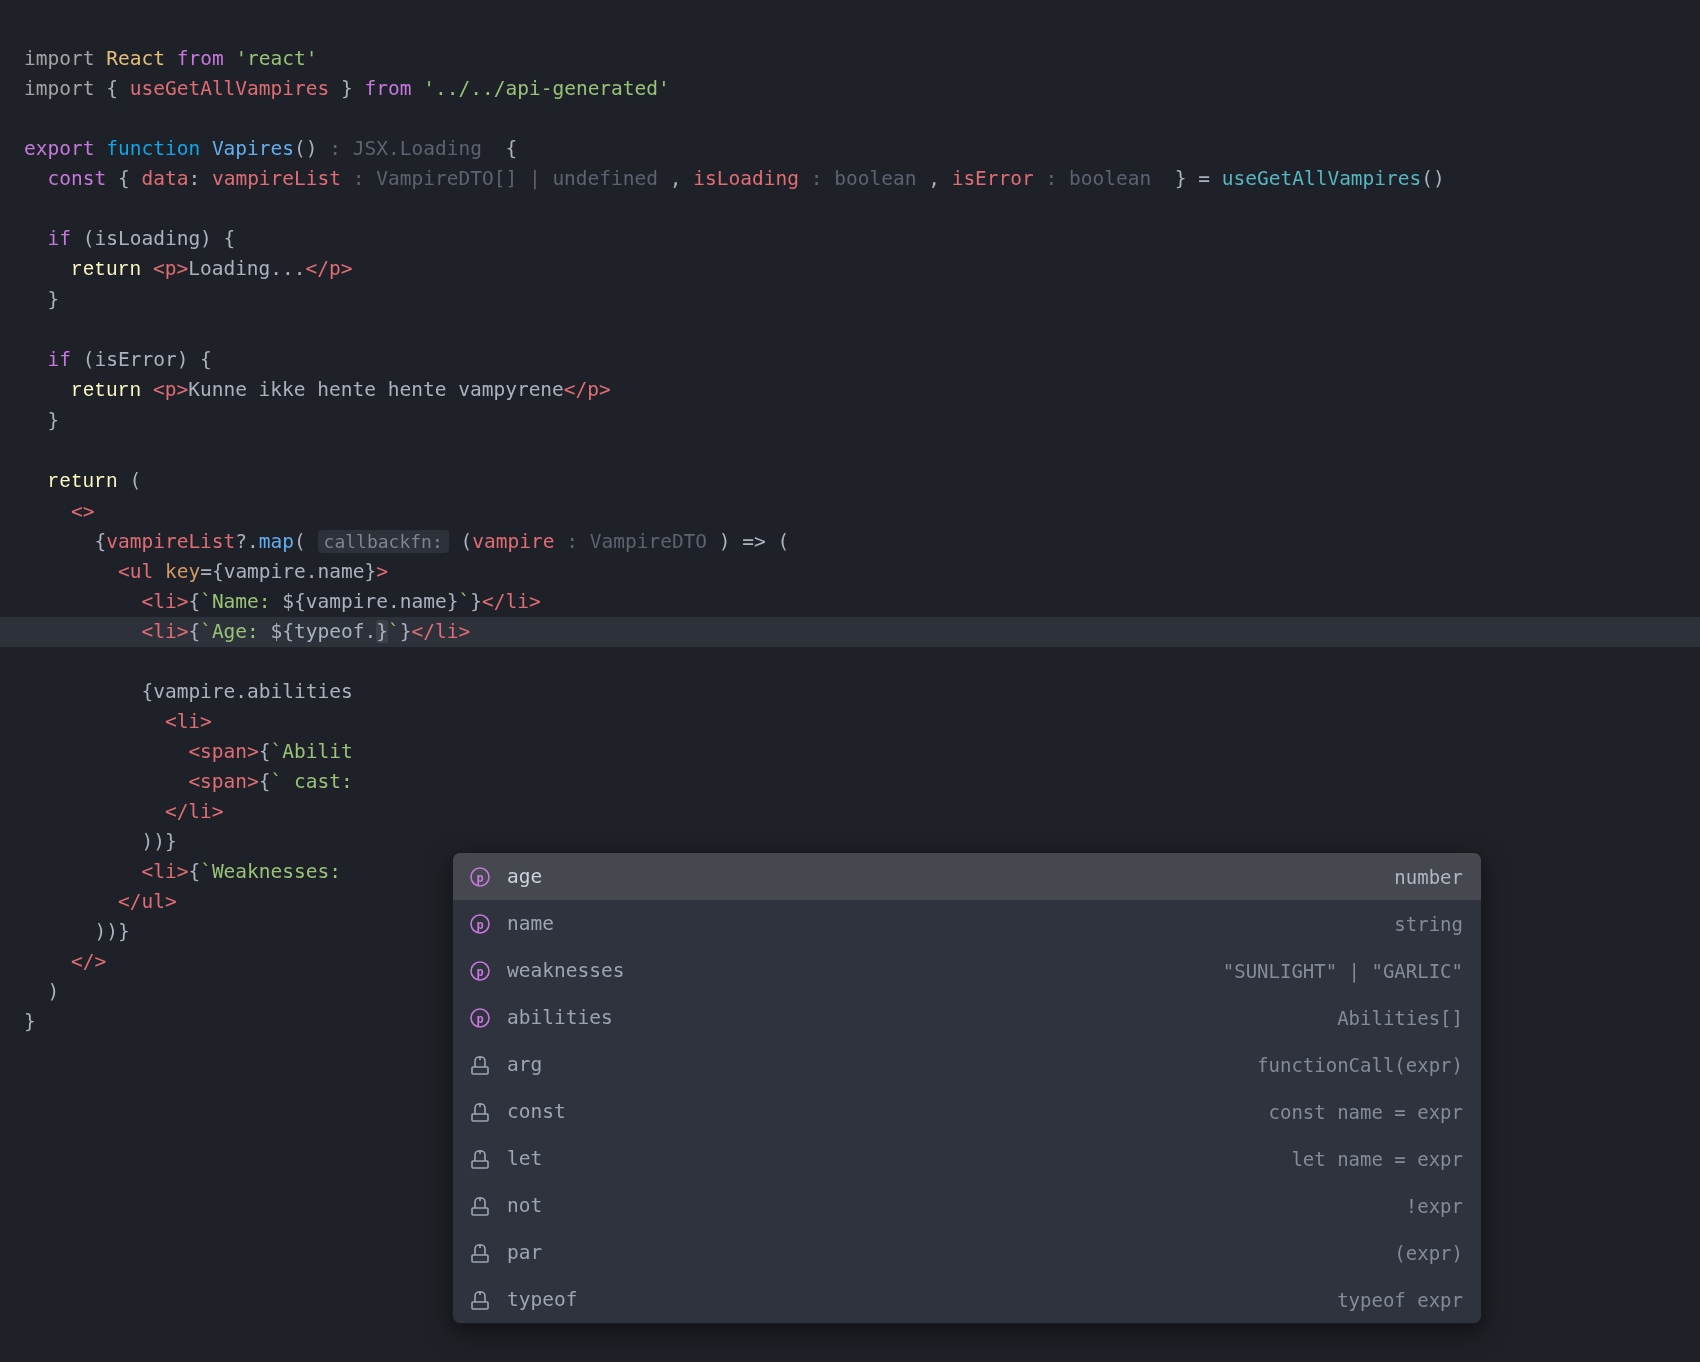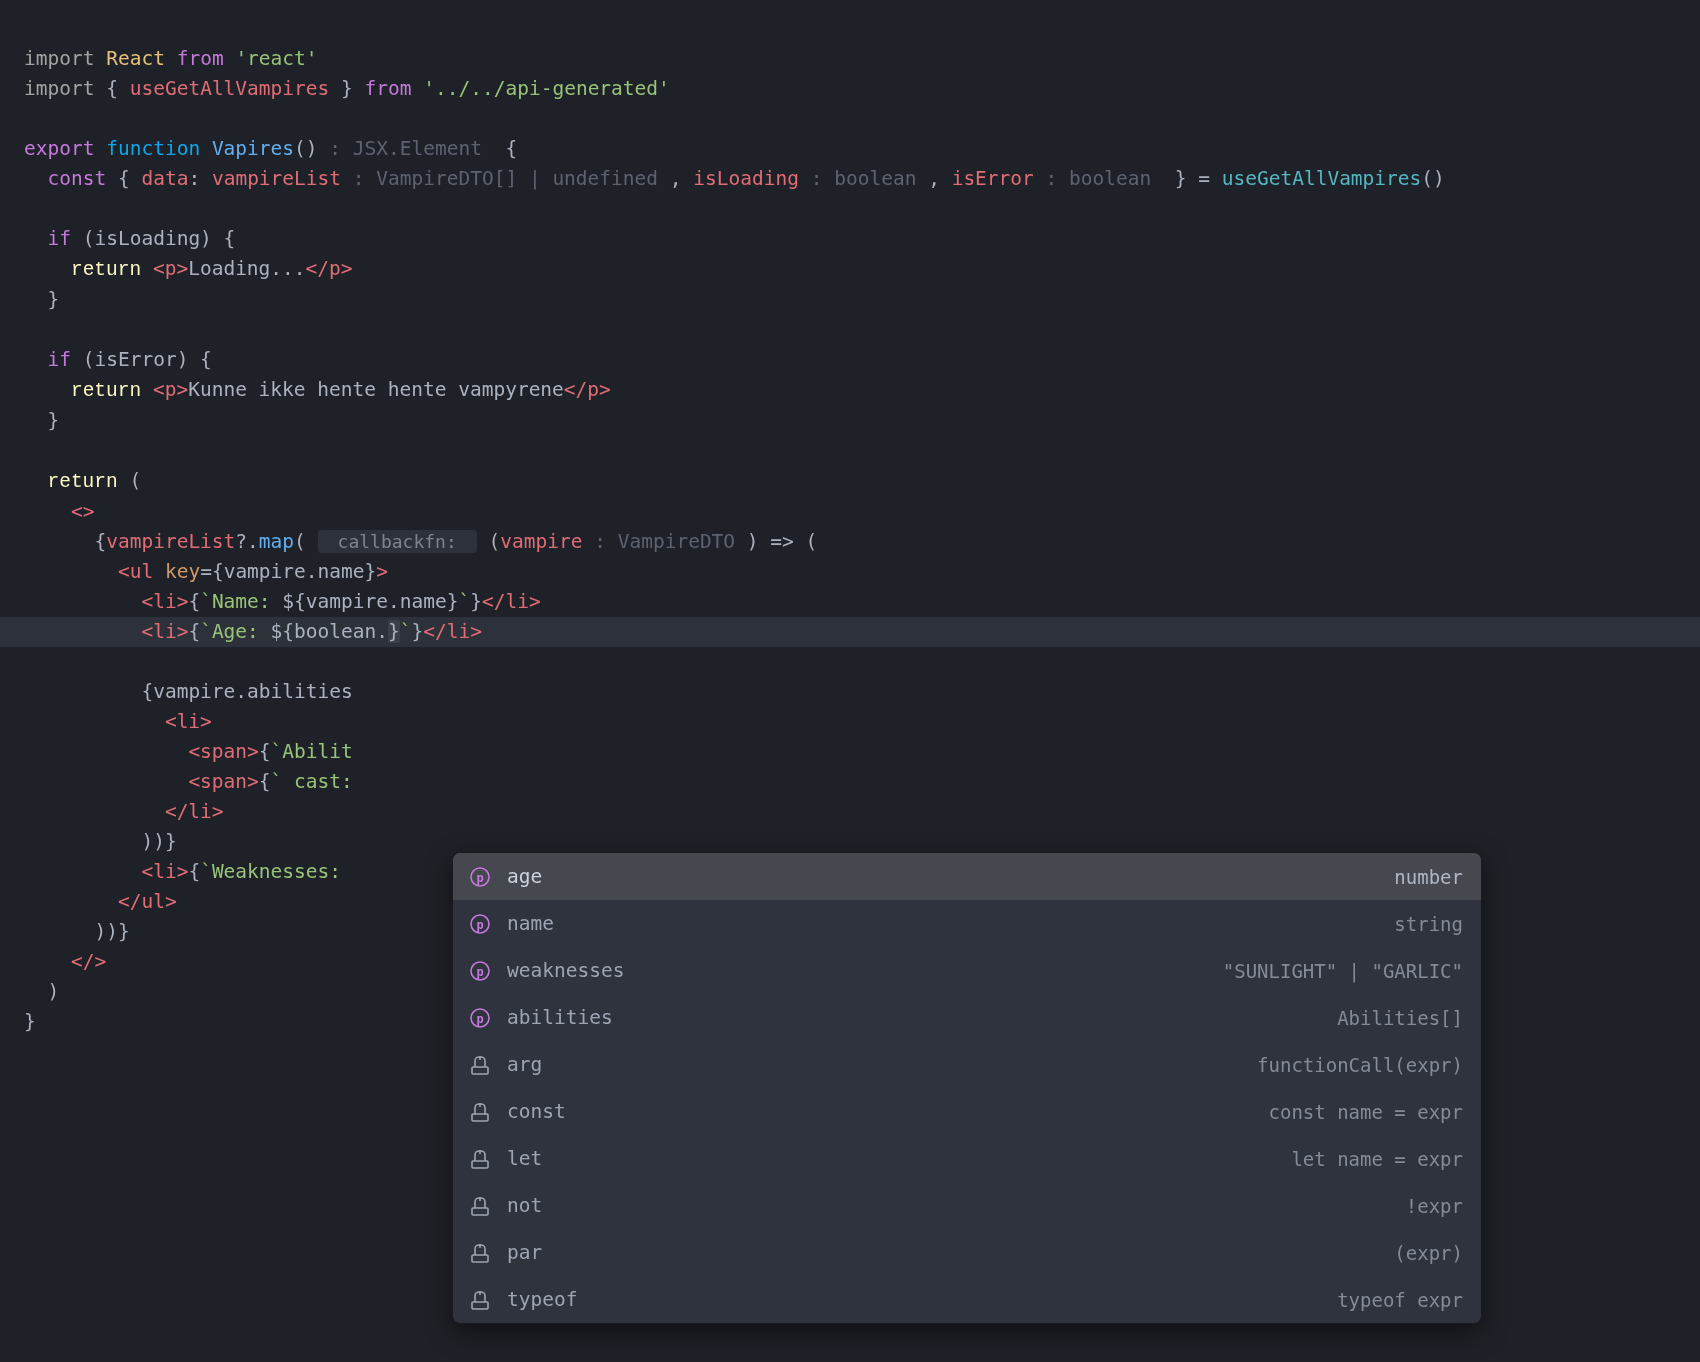--- a/index.html
+++ b/index.html
@@ -34,21 +34,21 @@
   .template-str { color: #98c379; }
   .jsx-tag { color: #e06c75; }
   .jsx-attr { color: #d19a66; }
   .prop { color: #e06c75; }
   .type-hint { color: #5c6370; }
   .punct { color: #abb2bf; }
   .plain { color: #abb2bf; margin-top: 14px; }
   .param-hint-box {
     background: #2c313a;
     color: #7f848e;
-    padding: 1px 20px;
+    padding: 1px 6px;
     border-radius: 4px;
     font-size: 18px;
   }
   .current-line {
     background: #2c313a;
     display: block;
     margin-left: -24px;
     padding-left: 24px;
     width: calc(100% + 24px);
   }
@@ -98,37 +98,37 @@
   .icon-prop svg text { fill: #c678dd; }
   .icon-tmpl svg { stroke: #9da5b4; fill: none; }
 </style>
 </head>
 <body>
 
 <div class="editor">
 <span><span class="kw-import">import</span> <span class="default-import">React</span> <span class="kw-from">from</span> <span class="string">'react'</span></span>
 <span><span class="kw-import">import</span> <span class="punct">{</span> <span class="identifier">useGetAllVampires</span> <span class="punct">}</span> <span class="kw-from">from</span> <span class="string">'../../api-generated'</span></span>
 <span> </span>
-<span><span class="kw-export">export</span> <span class="kw-function">function</span> <span class="fn-name">Vapires</span><span class="punct">()</span> <span class="type-hint">: JSX.Element</span>  <span class="punct">{</span></span>
+<span><span class="kw-export">export</span> <span class="kw-function">function</span> <span class="fn-name">Vapires</span><span class="punct">()</span> <span class="type-hint">: JSX.Loading</span>  <span class="punct">{</span></span>
 <span>  <span class="kw-const">const</span> <span class="punct">{</span> <span class="prop">data</span><span class="punct">:</span> <span class="identifier">vampireList</span> <span class="type-hint">: VampireDTO[] | undefined</span> <span class="punct">,</span> <span class="identifier">isLoading</span> <span class="type-hint">: boolean</span> <span class="punct">,</span> <span class="identifier">isError</span> <span class="type-hint">: boolean</span>  <span class="punct">}</span> <span class="punct">=</span> <span class="call-name">useGetAllVampires</span><span class="punct">()</span></span>
 <span> </span>
 <span>  <span class="kw-if">if</span> <span class="plain">(isLoading) {</span></span>
 <span>    <span class="kw-return">return</span> <span class="jsx-tag">&lt;p&gt;</span><span class="plain">Loading...</span><span class="jsx-tag">&lt;/p&gt;</span></span>
 <span>  <span class="punct">}</span></span>
 <span> </span>
 <span>  <span class="kw-if">if</span> <span class="plain">(isError) {</span></span>
 <span>    <span class="kw-return">return</span> <span class="jsx-tag">&lt;p&gt;</span><span class="plain">Kunne ikke hente hente vampyrene</span><span class="jsx-tag">&lt;/p&gt;</span></span>
 <span>  <span class="punct">}</span></span>
 <span> </span>
 <span>  <span class="kw-return">return</span> <span class="punct">(</span></span>
 <span>    <span class="jsx-tag">&lt;&gt;</span></span>
 <span>      <span class="punct">{</span><span class="identifier">vampireList</span><span class="punct">?.</span><span class="fn-name">map</span><span class="punct">(</span> <span class="param-hint-box">callbackfn:</span> <span class="punct">(</span><span class="identifier">vampire</span> <span class="type-hint">: VampireDTO</span> <span class="punct">)</span> <span class="punct">=&gt;</span> <span class="punct">(</span></span>
 <span>        <span class="jsx-tag">&lt;ul</span> <span class="jsx-attr">key</span><span class="punct">=</span><span class="punct">{</span><span class="plain">vampire.name</span><span class="punct">}</span><span class="jsx-tag">&gt;</span></span>
 <span>          <span class="jsx-tag">&lt;li&gt;</span><span class="punct">{</span><span class="template-str">`</span><span class="template-str">Name: </span><span class="punct">${</span><span class="plain">vampire.name</span><span class="punct">}</span><span class="template-str">`</span><span class="punct">}</span><span class="jsx-tag">&lt;/li&gt;</span></span>
-<span class="current-line">          <span class="jsx-tag">&lt;li&gt;</span><span class="punct">{</span><span class="template-str">`</span><span class="template-str">Age: </span><span class="punct">${</span><span class="plain">boolean.</span><span class="cursor-box">}</span><span class="template-str">`</span><span class="punct">}</span><span class="jsx-tag">&lt;/li&gt;</span></span>
+<span class="current-line">          <span class="jsx-tag">&lt;li&gt;</span><span class="punct">{</span><span class="template-str">`</span><span class="template-str">Age: </span><span class="punct">${</span><span class="plain">typeof.</span><span class="cursor-box">}</span><span class="template-str">`</span><span class="punct">}</span><span class="jsx-tag">&lt;/li&gt;</span></span>
 <span>          <span class="punct">{</span><span class="plain">vampire.abilities</span></span>
 <span>            <span class="jsx-tag">&lt;li&gt;</span></span>
 <span>              <span class="jsx-tag">&lt;span&gt;</span><span class="punct">{</span><span class="template-str">`</span><span class="template-str">Abilit</span></span>
 <span>              <span class="jsx-tag">&lt;span&gt;</span><span class="punct">{</span><span class="template-str">`</span><span class="template-str"> cast:</span></span>
 <span>            <span class="jsx-tag">&lt;/li&gt;</span></span>
 <span>          <span class="punct">))}</span></span>
 <span>          <span class="jsx-tag">&lt;li&gt;</span><span class="punct">{</span><span class="template-str">`</span><span class="template-str">Weaknesses:</span></span>
 <span>        <span class="jsx-tag">&lt;/ul&gt;</span></span>
 <span>      <span class="punct">))}</span></span>
 <span>    <span class="jsx-tag">&lt;/&gt;</span></span>

